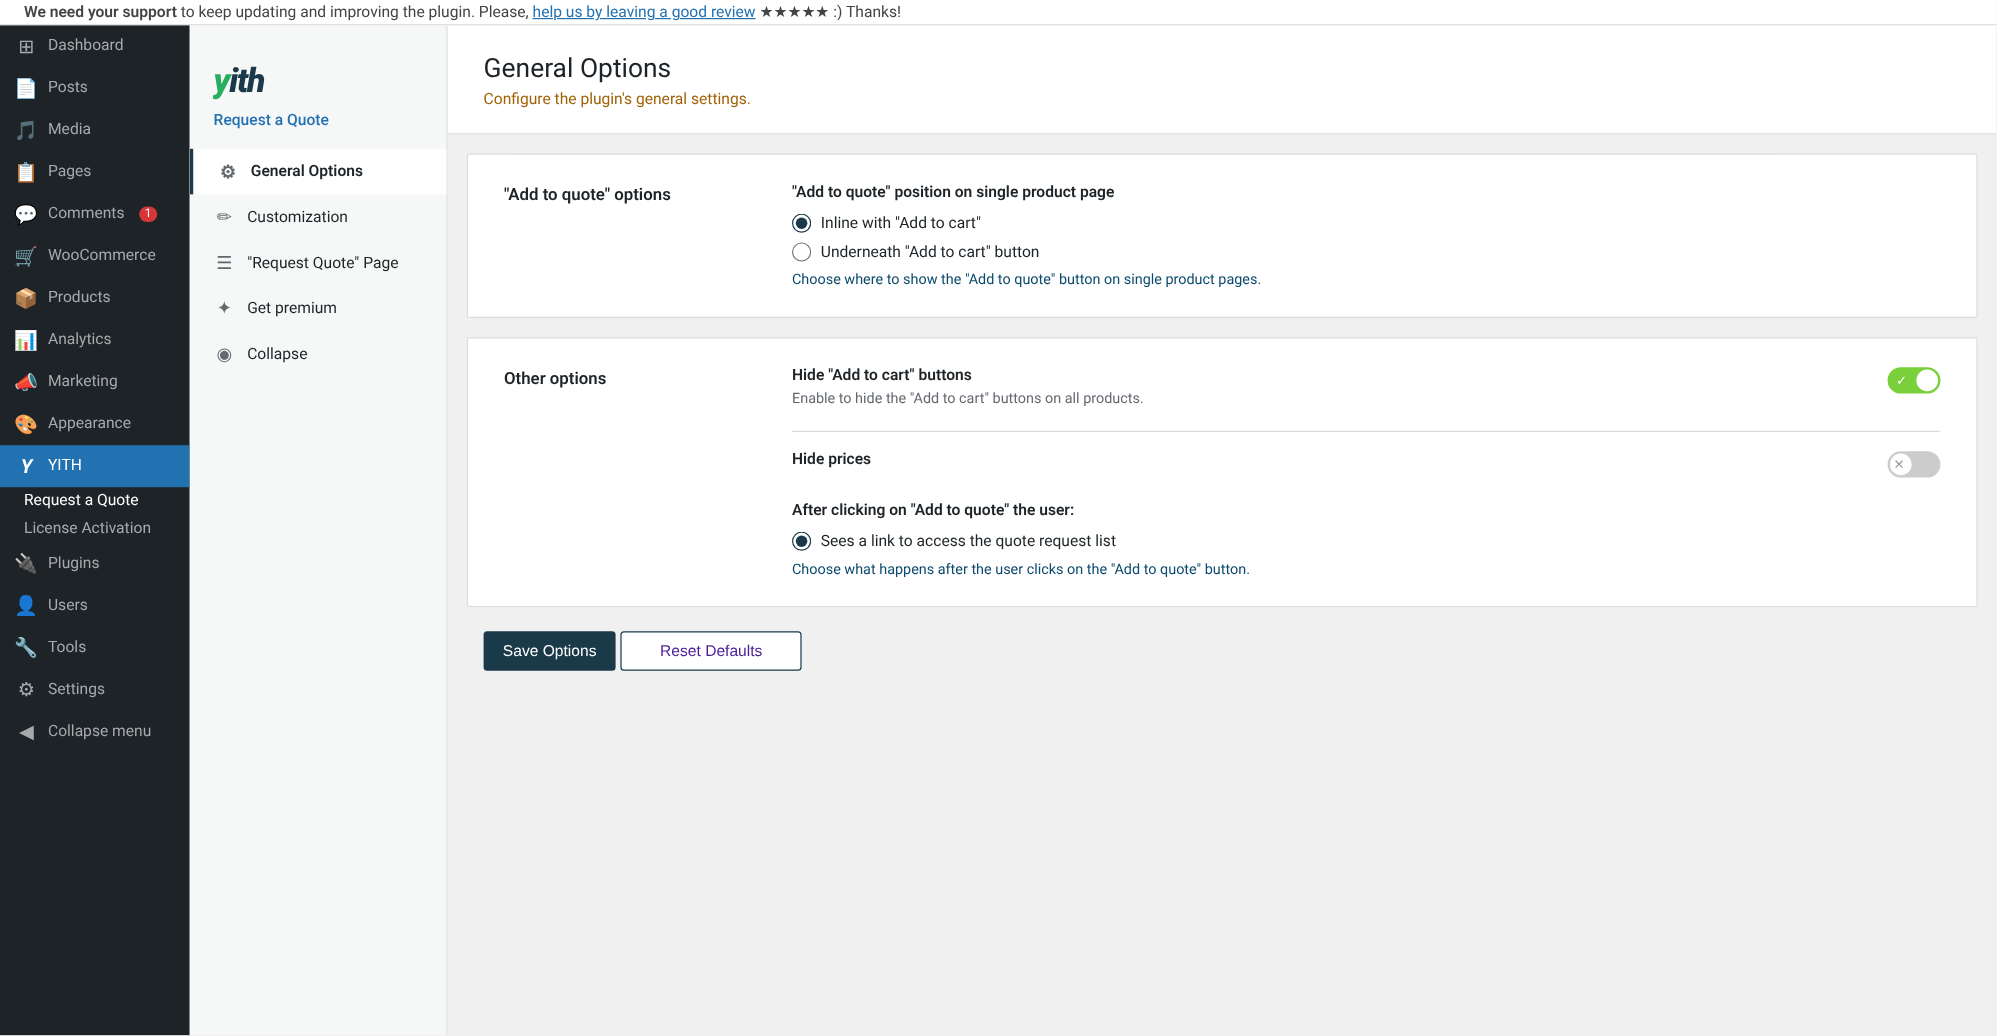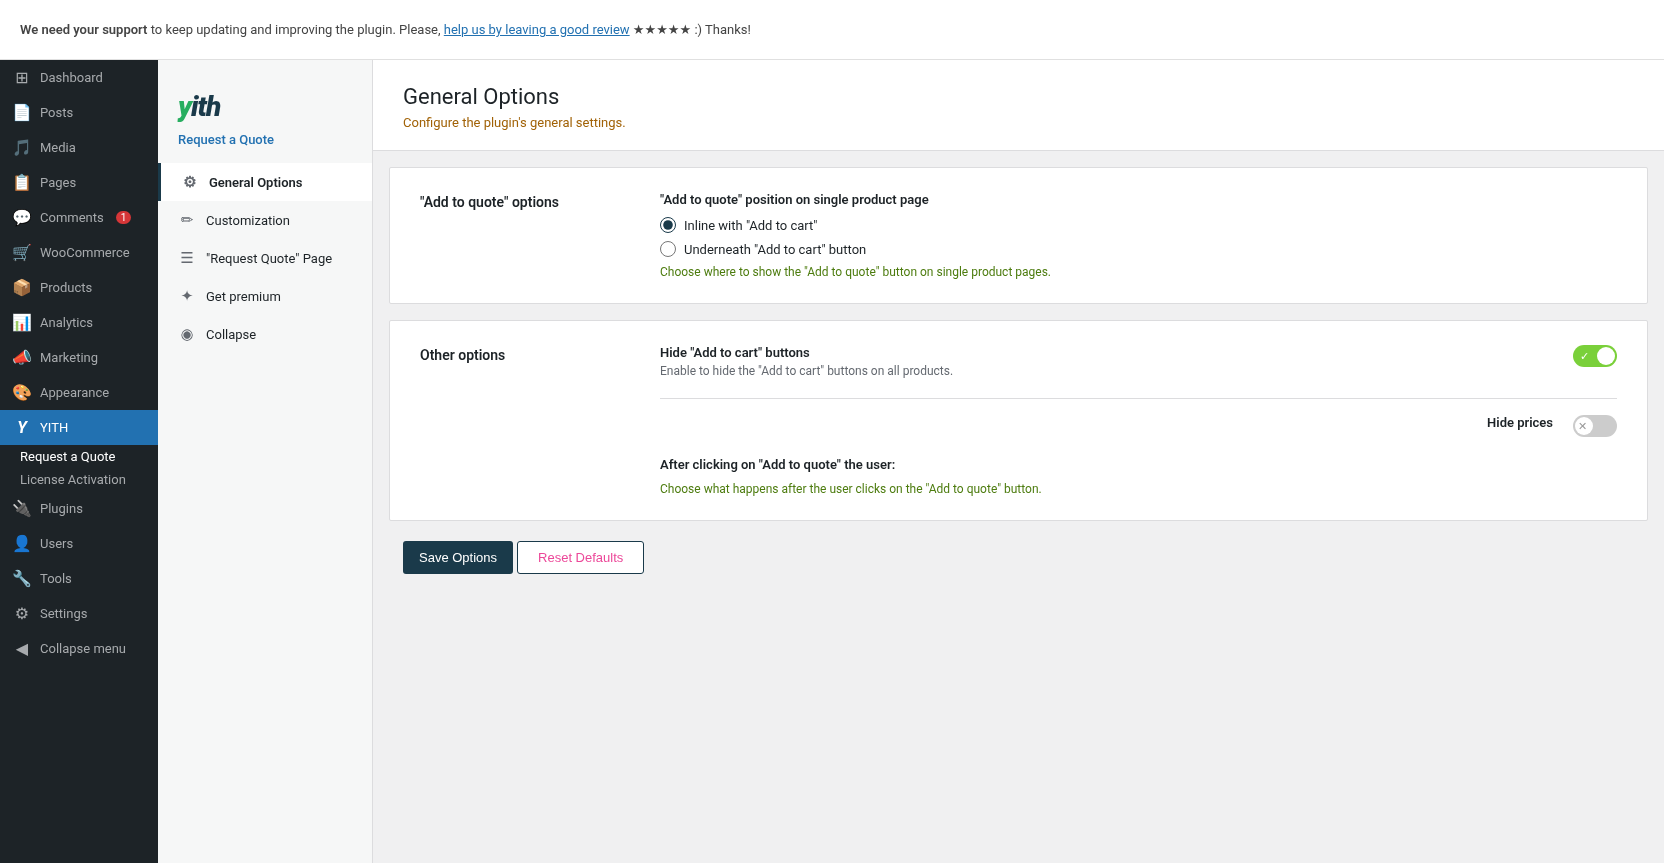--- a/index.html
+++ b/index.html
@@ -2,21 +2,21 @@
 <html><head>
   <meta charset="utf-8">
   <style>
     * { box-sizing: border-box; margin: 0; padding: 0; }
     body { font-family: -apple-system, BlinkMacSystemFont, "Segoe UI", Roboto, sans-serif; font-size: 13px; background: #f0f0f1; display: flex; flex-direction: column; height: 863px; overflow: hidden; }
 
     
     .notif-bar {
       background: #fff;
       border-bottom: 1px solid #e0e0e0;
-      padding: 22px 20px;
+      padding: 2px 20px;
       font-size: 13px;
       color: #444;
       flex-shrink: 0;
     }
     .notif-bar a { color: #2271b1; text-decoration: underline; }
     .notif-bar strong { font-weight: 600; }
 
     
     .layout { display: flex; flex: 1; overflow: hidden; }
 
@@ -169,21 +169,21 @@
       align-items: center;
       gap: 8px;
       margin-bottom: 8px;
       cursor: pointer;
     }
     .radio-option input[type="radio"] { accent-color: #1a3a4a; width: 16px; height: 16px; cursor: pointer; }
     .radio-option label { font-size: 13px; color: #1d2327; cursor: pointer; }
 
     .field-hint {
       font-size: 12px;
-      color: #4d7c0f;
+      color: #0c4a6e;
       margin-top: 8px;
     }
 
     .toggle-row {
       display: flex;
       align-items: flex-start;
       justify-content: space-between;
       margin-bottom: 20px;
     }
     .toggle-row:last-of-type { margin-bottom: 0; }
@@ -251,23 +251,23 @@
       color: #fff;
       border: none;
       padding: 8px 16px;
       font-size: 13px;
       border-radius: 3px;
       cursor: pointer;
       font-weight: 500;
     }
     .btn-secondary {
       background: #fff;
-      color: #ec4899;
+      color: #4c1d95;
       border: 1px solid #1a3a4a;
-      padding: 8px 20px;
+      padding: 8px 32px;
       font-size: 13px;
       border-radius: 3px;
       cursor: pointer;
       font-weight: 500;
     }
 
     
     .section-divider {
       border: none;
       border-top: 1px solid #dcdcde;
@@ -428,33 +428,37 @@
               </div>
               <div class="toggle-switch">
                 <div class="toggle-slider on">
                   <span class="toggle-check">✓</span>
                 </div>
               </div>
             </div>
 
             <hr class="section-divider">
 
-            <div class="toggle-row" style="margin-top: 16px; text-align: right;">
+            <div class="toggle-row" style="margin-top: 16px;">
               <div class="toggle-info">
                 <div class="toggle-label">Hide prices</div>
               </div>
               <div class="toggle-switch">
                 <div class="toggle-slider off">
                   <span class="toggle-x">✕</span>
                 </div>
               </div>
             </div>
 
             <div class="after-click-section">
               <div class="after-click-title">After clicking on "Add to quote" the user:</div>
+              <div class="radio-option">
+                <input type="radio" name="after_click" id="radio-link" checked="" style="">
+                <label for="radio-link">Sees a link to access the quote request list</label>
+              </div>
               <p class="field-hint">Choose what happens after the user clicks on the "Add to quote" button.</p>
             </div>
           </div>
         </div>
       </div>
 
       <div class="footer-buttons">
         <button class="btn-primary">Save Options</button>
         <button class="btn-secondary">Reset Defaults</button>
       </div>

